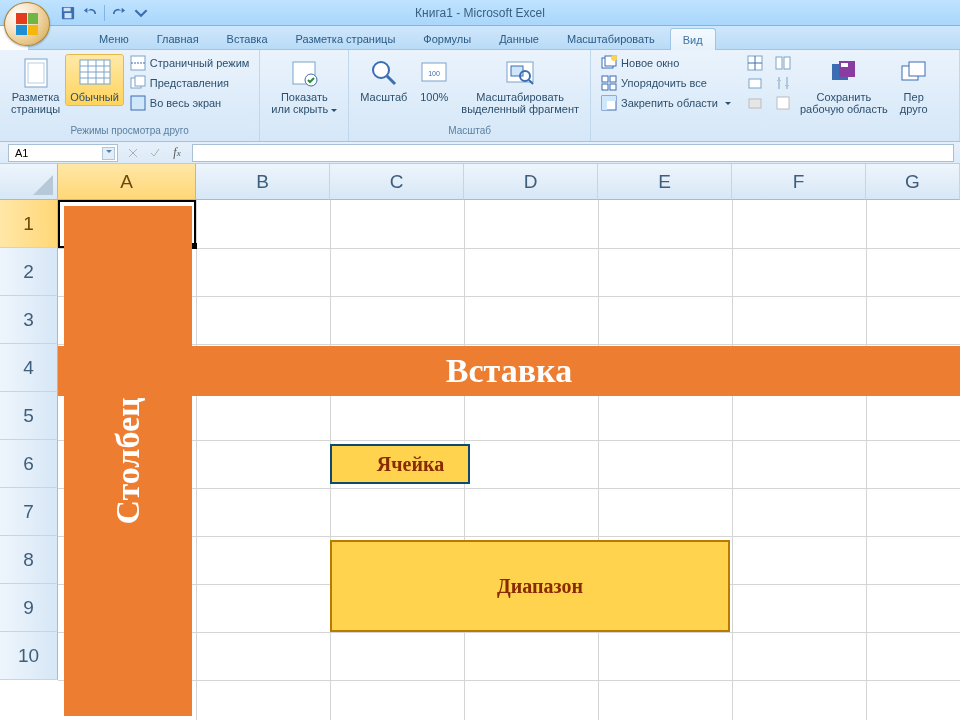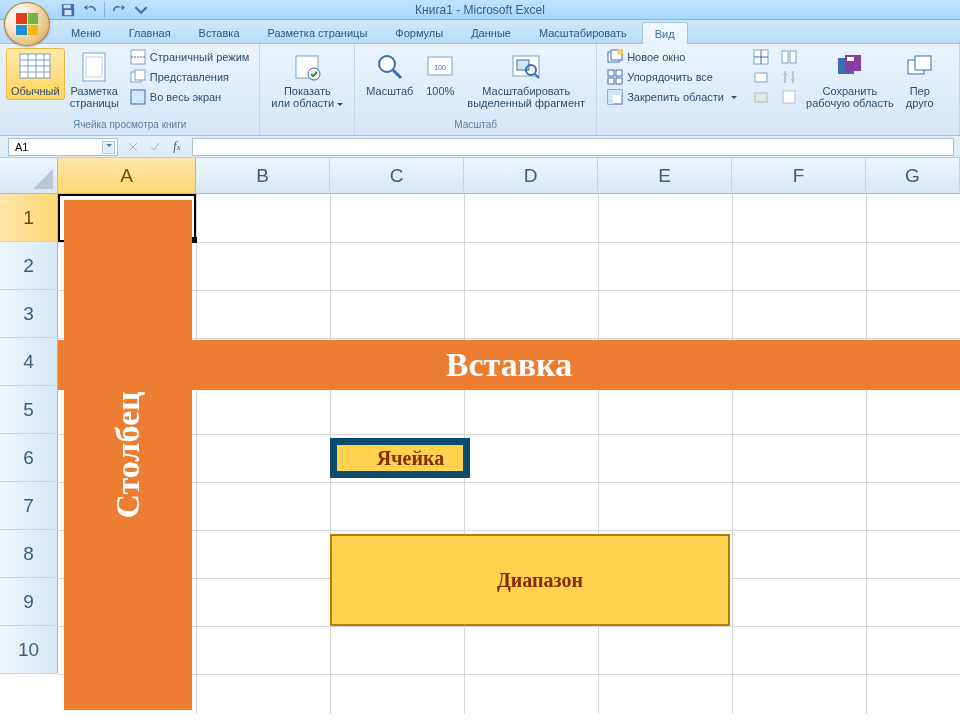--- a/index.html
+++ b/index.html
@@ -1,31 +1,31 @@
 <!DOCTYPE html>
 <html><head>
 <meta charset="utf-8">
 <style>
   * { box-sizing: border-box; }
   html, body { margin: 0; padding: 0; font-family: Tahoma, "Segoe UI", Arial, sans-serif; font-size: 11px; background: #fff; }
   body { width: 960px; height: 720px; overflow: hidden; position: relative; background:#fff; }
 
   
-  .titlebar { height: 20px; background: linear-gradient(#bfe3ff, #a9d6fb); display: flex; align-items: center; position: relative; border-bottom: 1px solid #7fb6e6; }
+  .titlebar { height: 26px; background: linear-gradient(#bfe3ff, #a9d6fb); display: flex; align-items: center; position: relative; border-bottom: 1px solid #7fb6e6; }
   .office-btn { width: 46px; height: 44px; position: absolute; left: 4px; top: 2px; z-index: 10; border-radius: 50%; background: radial-gradient(circle at 30% 30%, #ffffff 0%, #f8e4c7 35%, #e4c27f 70%, #c99a43 100%); border: 1px solid #a9832e; box-shadow: 0 1px 2px rgba(0,0,0,.3); display:flex; align-items:center; justify-content:center; }
   .office-logo { width: 22px; height: 22px; display:grid; grid-template-columns:1fr 1fr; grid-template-rows:1fr 1fr; gap:1px; }
   .office-logo span:nth-child(1){background:#e33b1d;} .office-logo span:nth-child(2){background:#70b645;} .office-logo span:nth-child(3){background:#1f8fd4;} .office-logo span:nth-child(4){background:#f3b710;}
   .qat { margin-left: 58px; display:flex; align-items:center; gap:2px; height:100%; }
   .qat-btn { width:20px; height:20px; display:flex; align-items:center; justify-content:center; border-radius:2px; }
   .qat-btn svg { width:14px; height:14px; }
   .title-text { position:absolute; left:0; right:0; text-align:center; color:#3a607f; pointer-events:none; font-size:12px;}
   .qat-sep { width:1px; height:16px; background:#7fb6e6; margin:0 2px;}
 
   
-  .tabstrip { height:24px; background: linear-gradient(#cfe7fb,#b9dbf7); display:flex; align-items:flex-end; padding-left:58px; border-bottom:1px solid #9fc5e6; }
+  .tabstrip { height:24px; background: linear-gradient(#cfe7fb,#b9dbf7); display:flex; align-items:flex-end; padding-left:58px; border-bottom:1px solid #9fc5e6;margin-left:28px; }
   .tab { padding: 4px 12px 3px; color:#2a5b86; border:1px solid transparent; border-bottom:none; border-radius:3px 3px 0 0; margin-right:2px; line-height:14px;}
   .tab.active { background: linear-gradient(#f4faff,#e6f1fb); border-color:#9fc5e6; color:#3c73a6; position:relative; top:1px;}
 
   
   .ribbon { height:92px; background: linear-gradient(#eaf3fc,#d5e7f8); border-bottom:1px solid #9fc5e6; display:flex; }
   .group { border-right:1px solid #c1d8ec; display:flex; flex-direction:column; }
   .group-body { flex:1; display:flex; align-items:flex-start; padding:4px 6px 0 6px; }
   .group-caption { height:16px; text-align:center; color:#5b7fa0; font-size:10px; padding-bottom:2px;}
   .bigbtn { display:flex; flex-direction:column; align-items:center; justify-content:flex-start; padding:2px 4px; border:1px solid transparent; border-radius:3px; min-width:44px;}
   .bigbtn.active { background: linear-gradient(#ffe9a8,#ffd45c); border-color:#e8b94a;}
@@ -60,21 +60,21 @@
   .gridlines-v, .gridlines-h{ position:absolute; background:#d5d5d5;}
   .active-cell{ position:absolute; border:2px solid #000; background:#fff; pointer-events:none;}
   .active-cell::after{content:""; position:absolute; right:-3px; bottom:-3px; width:6px; height:6px; background:#000;}
 
   
   .ov{ position:absolute; display:flex; align-items:center; justify-content:center; font-family: Cambria, Georgia, "Times New Roman", serif; font-weight:bold;}
   .ov-column{ background:#ed7d31; border:2px solid #ed7d31;}
   .ov-row{ background:#ed7d31;}
   .ov-row .txt{ color:#fff; font-size:34px;}
   .ov-column .txt{ color:#fff; font-size:34px; transform: rotate(-90deg); white-space:nowrap;}
-  .ov-cell{ background:#ffd34e; border:7px solid #0c4a6e;padding-left:21px;}
+  .ov-cell{ background:#ffd34e; border:2px solid #0c4a6e;padding-left:21px;}
   .ov-cell .txt{ color:#8a2a00; font-size:20px;}
   .ov-range{ background:#ffd34e; border:2px solid #b87b00;padding-left:20px;}
   .ov-range .txt{ color:#8a2a00; font-size:20px;}
 
   
   .cw-A{ width:138px;} .cw-B{ width:134px;} .cw-C{ width:134px;} .cw-D{ width:134px;} .cw-E{ width:134px;} .cw-F{ width:134px;} .cw-G{ width:94px;}
 
   svg{ display:block;}
 </style>
 </head>
@@ -125,46 +125,46 @@
   <div class="tab">Формулы</div>
   <div class="tab">Данные</div>
   <div class="tab">Масштабировать</div>
   <div class="tab active">Вид</div>
 </div>
 
 <div class="ribbon">
 
   <div class="group" style="min-width:260px">
     <div class="group-body">
+      <div class="bigbtn">
+        <div class="ic">
+          <svg width="28" height="32" viewBox="0 0 28 32">
+              <rect x="3" y="2" width="22" height="28" fill="#fff" stroke="#7aa3c9"></rect>
+              <rect x="6" y="6" width="16" height="20" fill="none" stroke="#b8cee2"></rect>
+            </svg>
+        </div>
+        <div class="lbl" style="white-space:pre-line">Разметка
+страницы</div>
+      </div>
       <div class="bigbtn active">
         <div class="ic">
           <svg width="32" height="32" viewBox="0 0 32 32">
               <rect x="1" y="3" width="30" height="24" fill="#fff" stroke="#7aa3c9"></rect>
               <g stroke="#7aa3c9">
                 <line x1="1" y1="9" x2="31" y2="9"></line>
                 <line x1="1" y1="15" x2="31" y2="15"></line>
                 <line x1="1" y1="21" x2="31" y2="21"></line>
                 <line x1="9" y1="3" x2="9" y2="27"></line>
                 <line x1="17" y1="3" x2="17" y2="27"></line>
                 <line x1="25" y1="3" x2="25" y2="27"></line>
               </g>
             </svg>
         </div>
         <div class="lbl">Обычный</div>
       </div>
-      <div class="bigbtn">
-        <div class="ic">
-          <svg width="28" height="32" viewBox="0 0 28 32">
-              <rect x="3" y="2" width="22" height="28" fill="#fff" stroke="#7aa3c9"></rect>
-              <rect x="6" y="6" width="16" height="20" fill="none" stroke="#b8cee2"></rect>
-            </svg>
-        </div>
-        <div class="lbl" style="white-space:pre-line">Разметка
-страницы</div>
-      </div>
       <div class="stackbtns">
         <div class="smbtn">
           <span class="ic">
               <svg width="16" height="16" viewBox="0 0 16 16">
                 <rect x="1" y="1" width="14" height="14" fill="#fff" stroke="#7aa3c9"></rect>
                 <line x1="1" y1="8" x2="15" y2="8" stroke="#3b6db3" stroke-dasharray="2 1"></line>
               </svg>
             </span>
           <span>Страничный режим</span>
         </div>
@@ -180,35 +180,35 @@
         <div class="smbtn">
           <span class="ic">
               <svg width="16" height="16" viewBox="0 0 16 16">
                 <rect x="1" y="1" width="14" height="14" fill="#cfe7fb" stroke="#3b6db3"></rect>
               </svg>
             </span>
           <span>Во весь экран</span>
         </div>
       </div>
     </div>
-    <div class="group-caption">Ячейка просмотра книги</div>
+    <div class="group-caption">Режимы просмотра друго</div>
   </div>
 
   <div class="group">
     <div class="group-body">
       <div class="bigbtn">
         <div class="ic">
           <svg width="30" height="30" viewBox="0 0 30 30">
               <rect x="4" y="4" width="22" height="22" fill="#fff" stroke="#7aa3c9"></rect>
               <circle cx="22" cy="22" r="6" fill="#fff" stroke="#3b6db3"></circle>
               <path d="M19 22l2 2 4-4" stroke="#2e8b3d" fill="none" stroke-width="2"></path>
             </svg>
         </div>
         <div class="lbl dd-arrow" style="white-space:pre-line">Показать
-или области</div>
+или скрыть</div>
       </div>
     </div>
     <div class="group-caption"></div>
   </div>
 
   <div class="group">
     <div class="group-body">
       <div class="bigbtn">
         <div class="ic">
             <svg width="30" height="30" viewBox="0 0 30 30">

